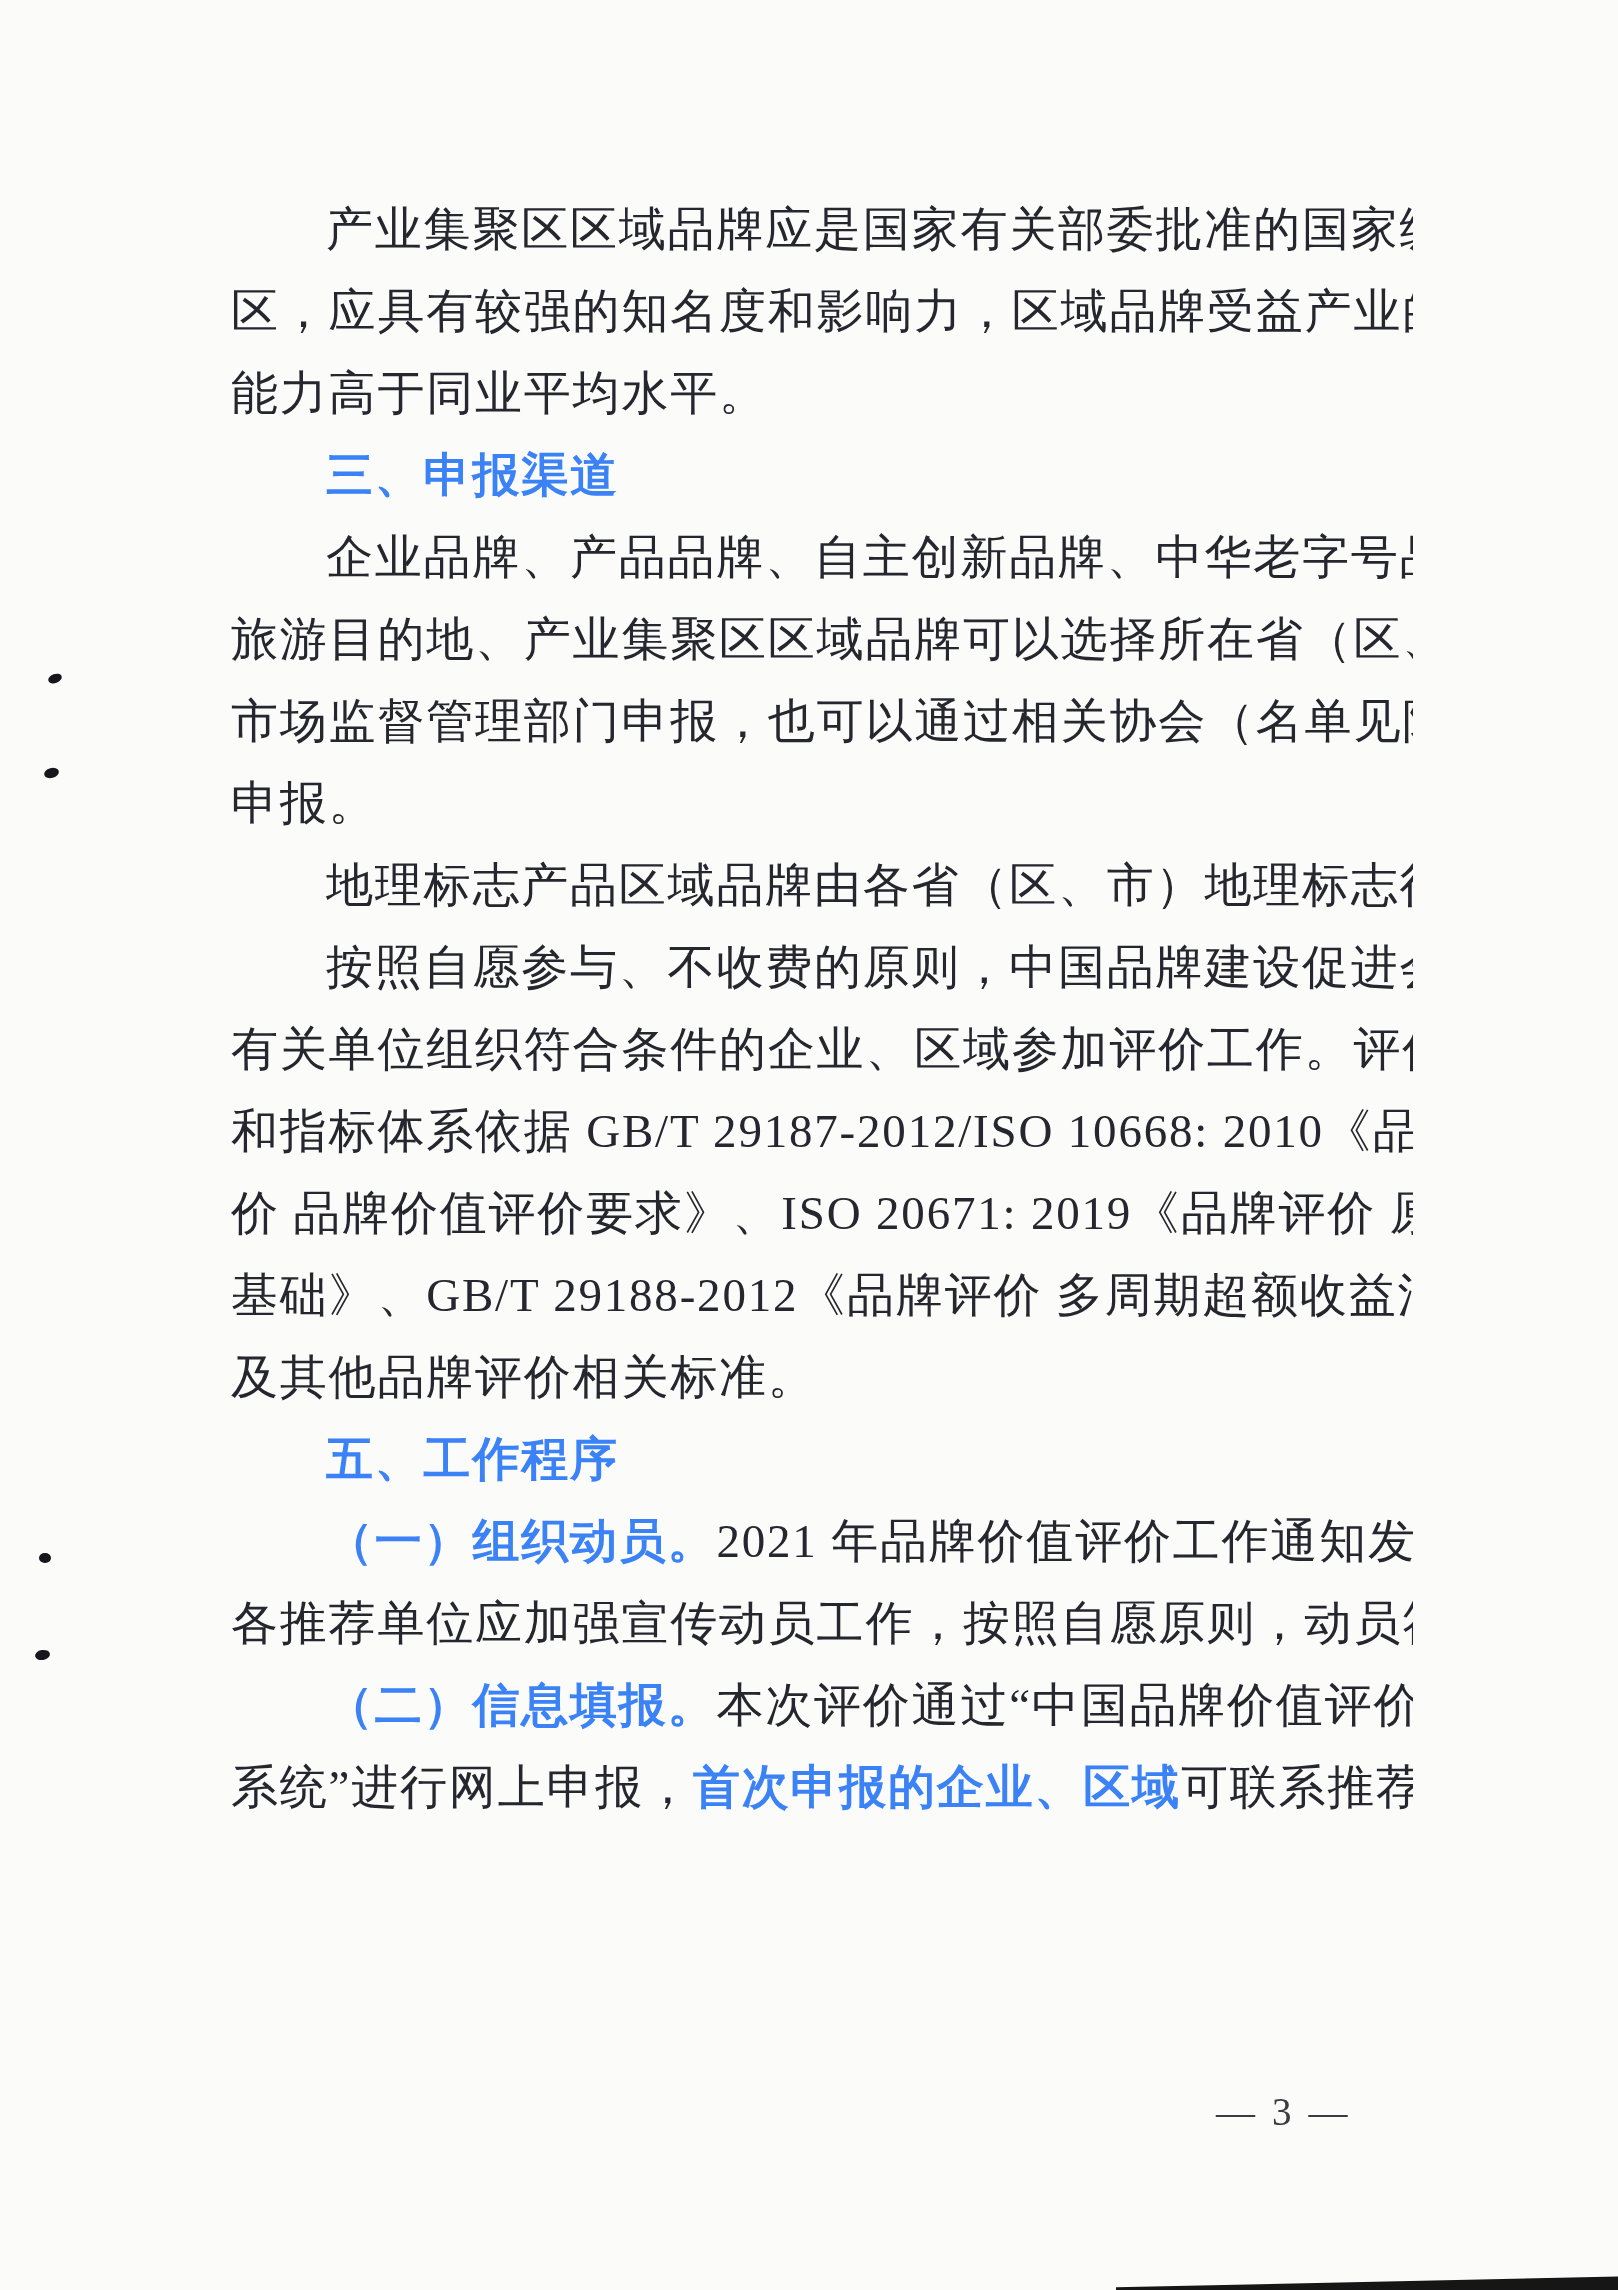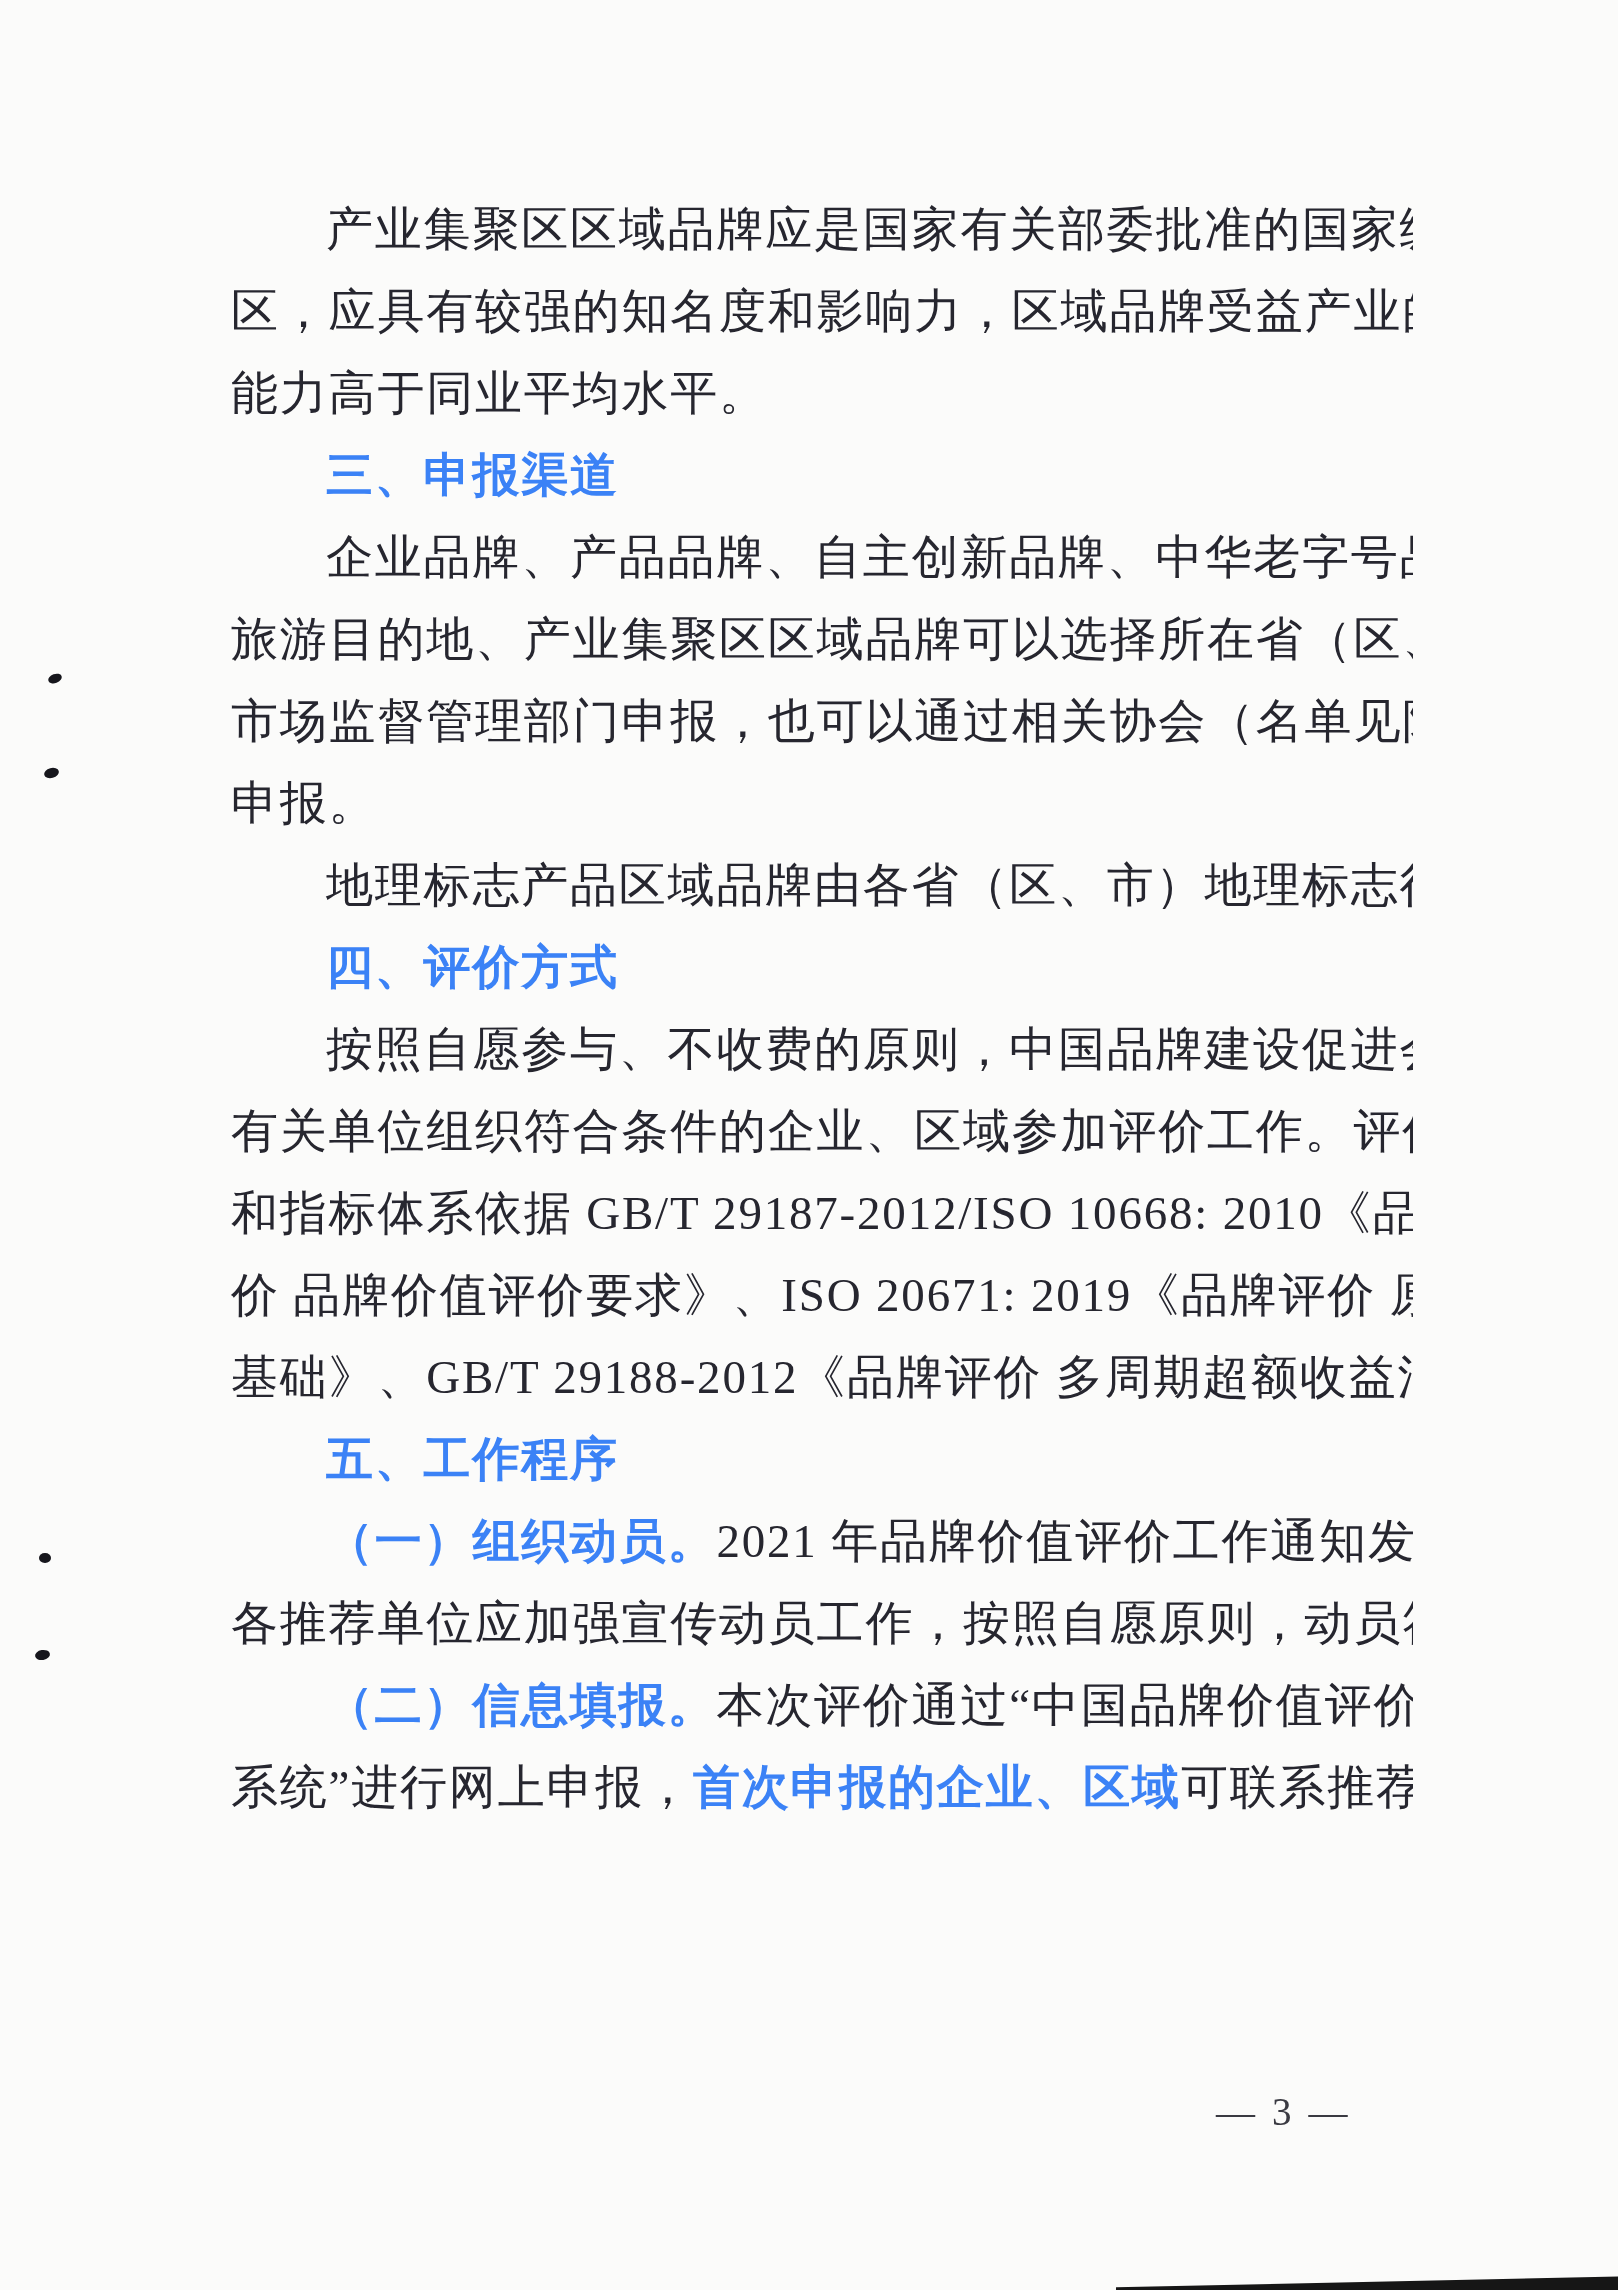--- a/index.html
+++ b/index.html
@@ -80,26 +80,26 @@
   <div class="text-block">
       <div class="line indent justify"><span class="seg">产业集聚区区域品牌应是国家有关部委批准的国家级园</span></div>
       <div class="line justify"><span class="seg">区，应具有较强的知名度和影响力，区域品牌受益产业的盈利</span></div>
       <div class="line"><span class="seg">能力高于同业平均水平。</span></div>
       <div class="line heading indent"><span class="seg bold">三、申报渠道</span></div>
       <div class="line indent justify"><span class="seg">企业品牌、产品品牌、自主创新品牌、中华老字号品牌和</span></div>
       <div class="line justify"><span class="seg">旅游目的地、产业集聚区区域品牌可以选择所在省（区、市）</span></div>
       <div class="line justify"><span class="seg">市场监督管理部门申报，也可以通过相关协会（名单见附件 1）</span></div>
       <div class="line"><span class="seg">申报。</span></div>
       <div class="line indent justify"><span class="seg">地理标志产品区域品牌由各省（区、市）地理标志行政主</span></div>
-      <div class="line heading indent"><span class="seg bold">四、评价方式</span></div>
       <div class="line indent justify"><span class="seg">按照自愿参与、不收费的原则，中国品牌建设促进会会同</span></div>
       <div class="line justify"><span class="seg">有关单位组织符合条件的企业、区域参加评价工作。评价方法</span></div>
       <div class="line justify"><span class="seg">和指标体系依据 GB/T 29187-2012/ISO 10668: 2010《品牌评</span></div>
       <div class="line justify"><span class="seg">价 品牌价值评价要求》、ISO 20671: 2019《品牌评价 原则与</span></div>
       <div class="line justify"><span class="seg">基础》、GB/T 29188-2012《品牌评价 多周期超额收益法》以</span></div>
+      <div class="line"><span class="seg">及其他品牌评价相关标准。</span></div>
       <div class="line heading indent"><span class="seg bold">五、工作程序</span></div>
       <div class="line indent justify"><span class="seg bold">（一）组织动员。</span><span class="seg">2021 年品牌价值评价工作通知发出后，</span></div>
       <div class="line justify"><span class="seg">各推荐单位应加强宣传动员工作，按照自愿原则，动员符合条</span></div>
       <div class="line indent justify"><span class="seg bold">（二）信息填报。</span><span class="seg">本次评价通过“中国品牌价值评价申报</span></div>
       <div class="line justify"><span class="seg">系统”进行网上申报，</span><span class="seg bold">首次申报的企业、区域</span><span class="seg">可联系推荐单位</span></div>
     </div>
 
   <div class="page-num">— 3 —</div>
 
   <span class="speckle s1"></span>

